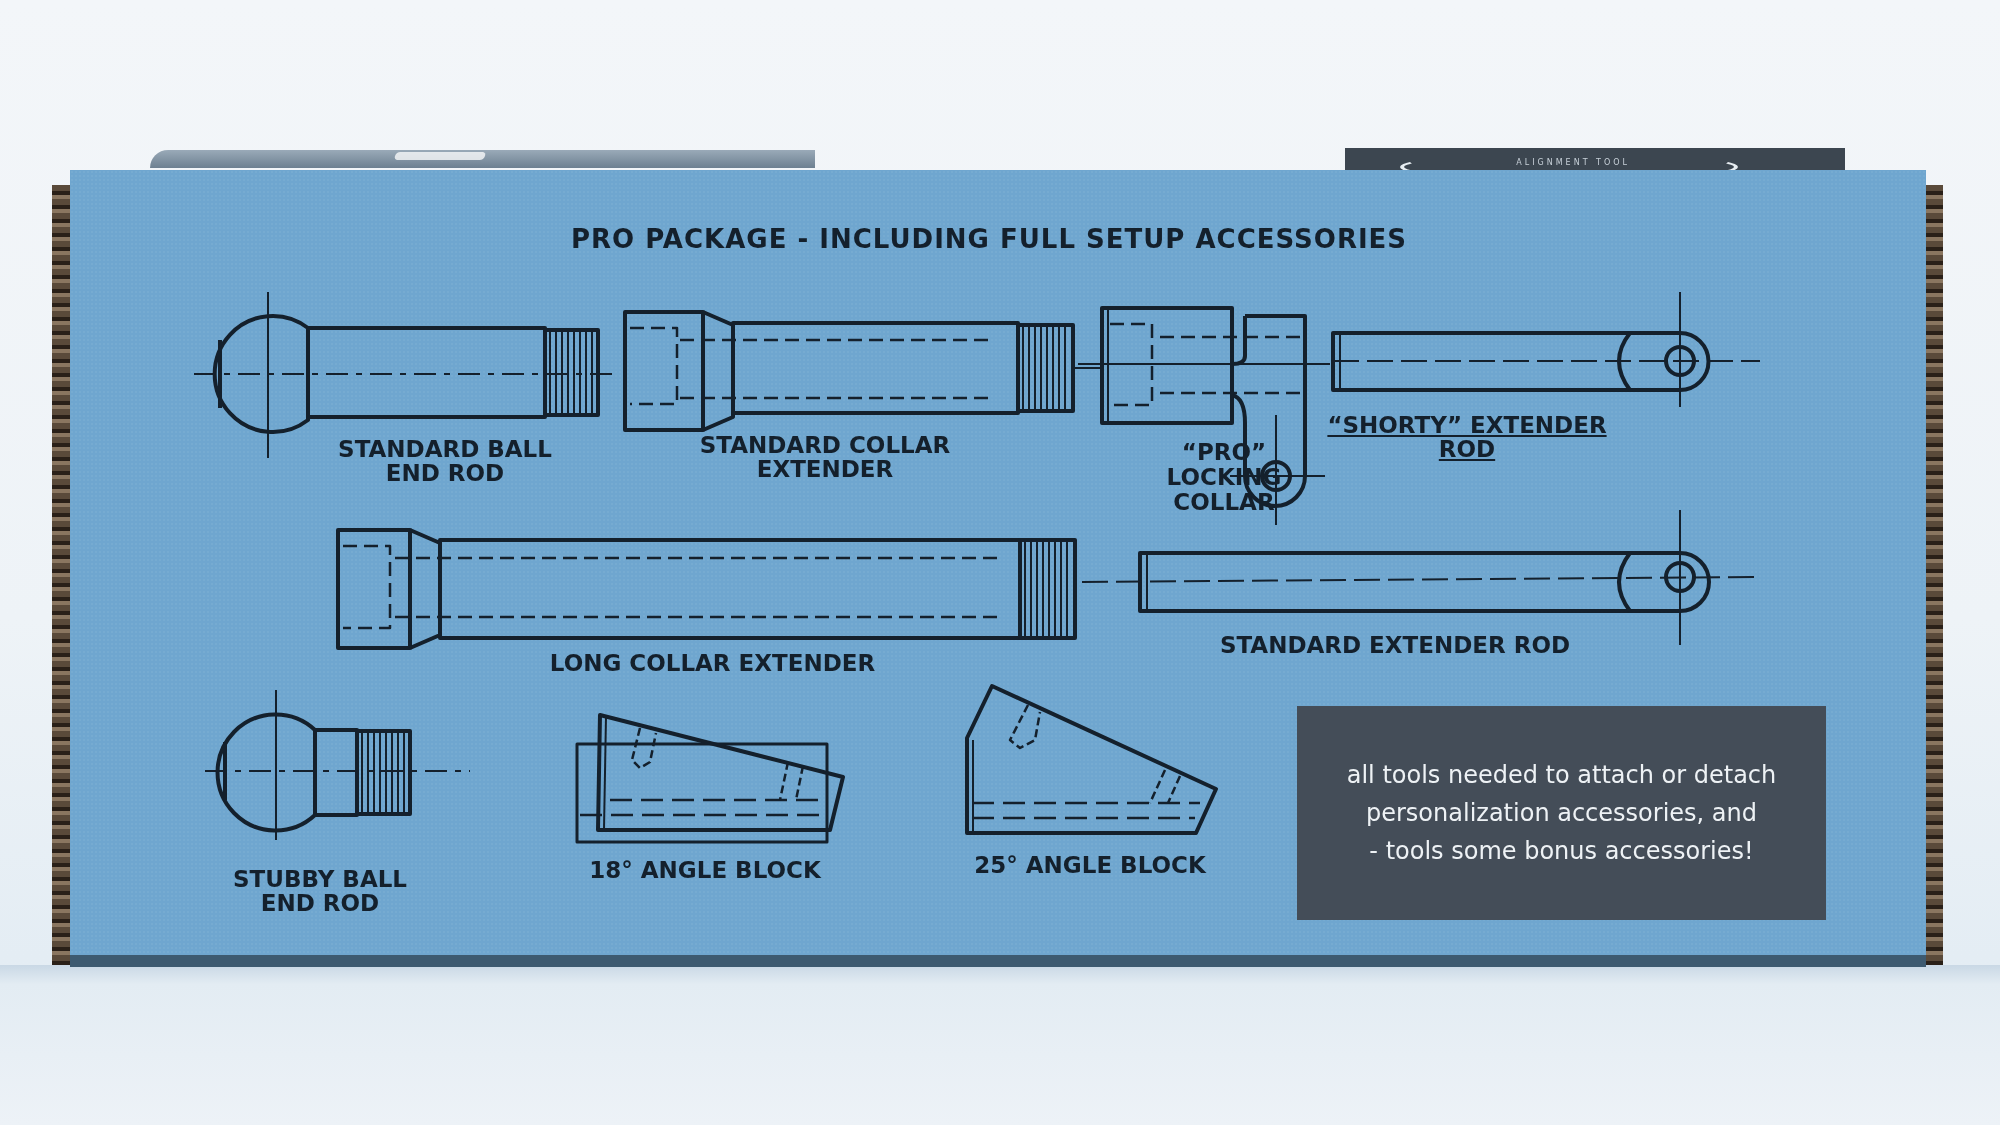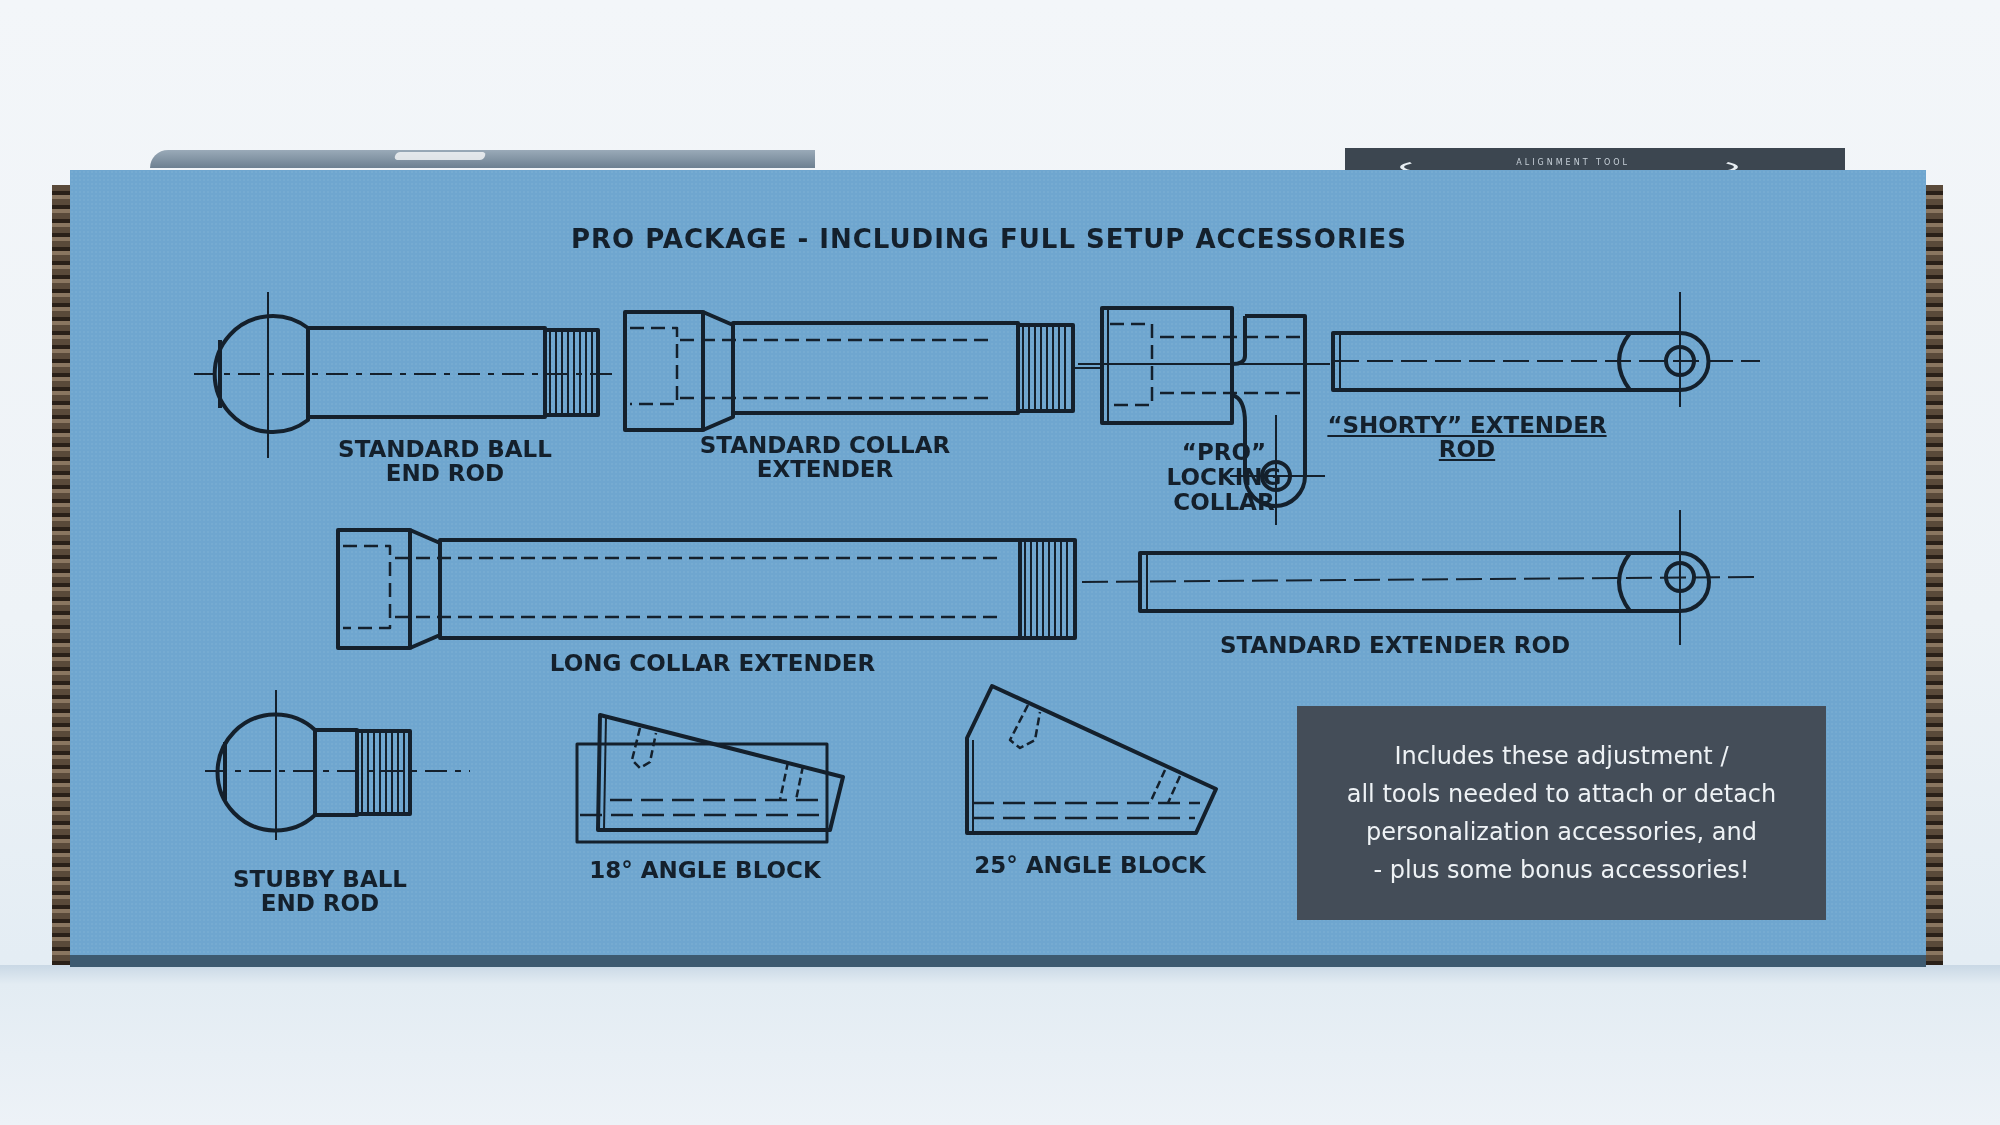--- a/index.html
+++ b/index.html
@@ -160,17 +160,16 @@
 <div class="lbl" style="left:500px;top:651px;width:425px;">LONG COLLAR EXTENDER</div>
 <div class="lbl" style="left:1185px;top:633px;width:420px;">STANDARD EXTENDER ROD</div>
 <div class="lbl" style="left:200px;top:847px;width:240px;margin-top:20px;">
   <div>STUBBY BALL</div>
   <div>END ROD</div>
 </div>
 <div class="lbl" style="left:555px;top:858px;width:300px;">18° ANGLE BLOCK</div>
 <div class="lbl" style="left:940px;top:853px;width:300px;">25° ANGLE BLOCK</div>
 
 <div class="info">
-  <div>Includes these adjustment /</div>
   <div>all tools needed to attach or detach</div>
   <div>personalization accessories, and</div>
-  <div>- plus some bonus accessories!</div>
+  <div>- tools some bonus accessories!</div>
 </div>
 
 </body></html>

